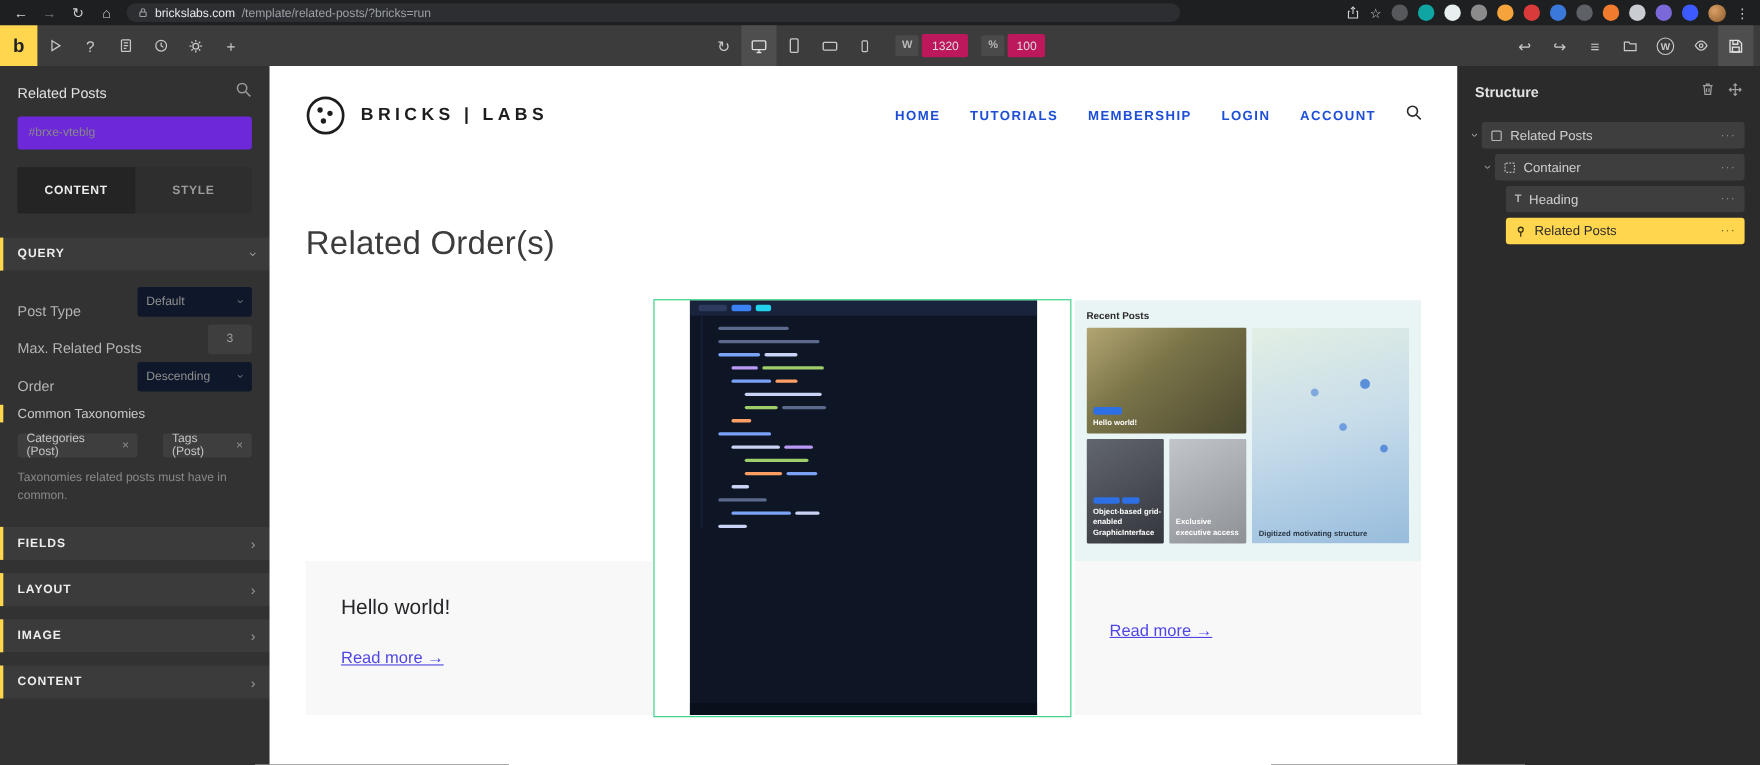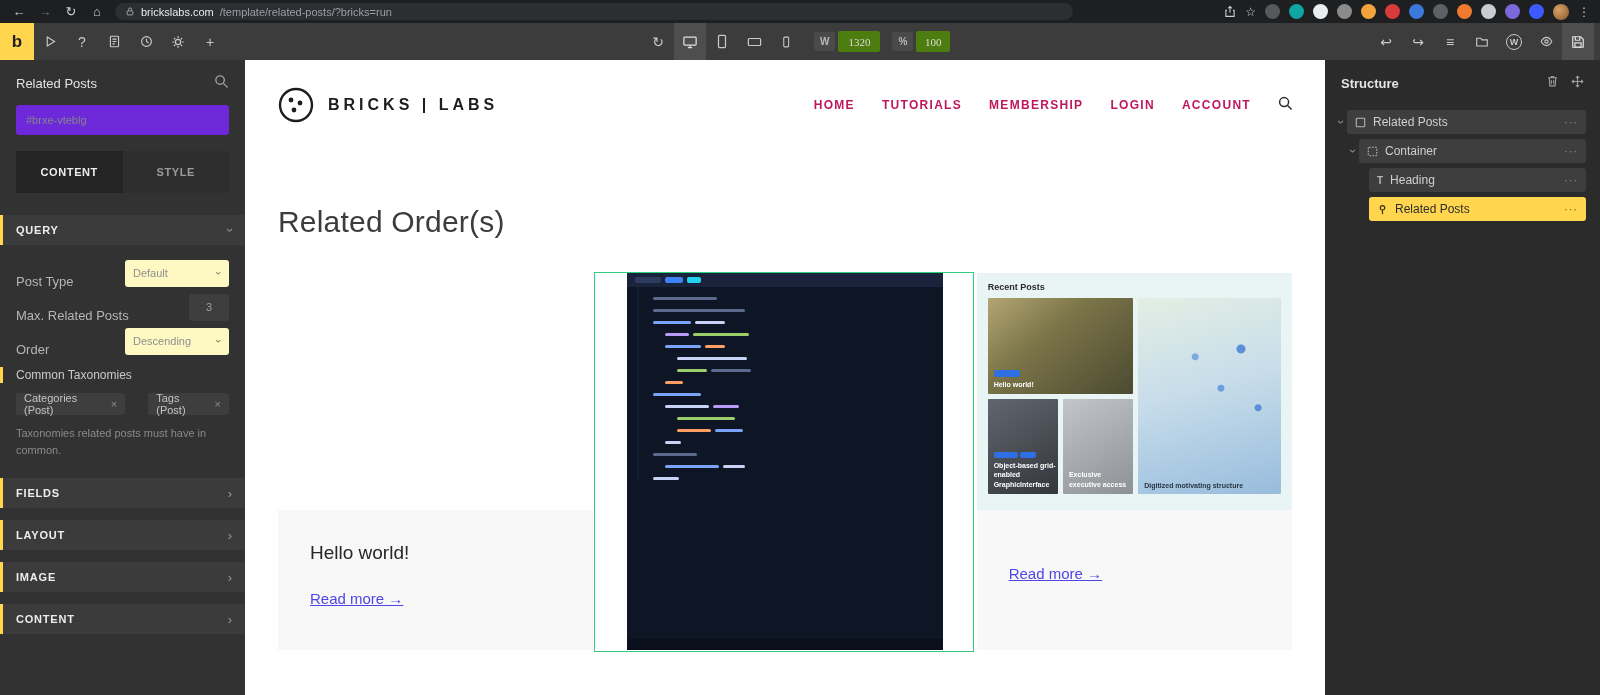--- a/index.html
+++ b/index.html
@@ -21,57 +21,57 @@
 .kebab { color:#cfcfcf; font-size:12px; }
 
 
 .builder-bar { position:absolute; top:23px; left:0; width:1600px; height:37px; background:#3c3c3c; display:flex; align-items:center; }
 .bb-logo { width:34px; height:37px; background:#ffd64e; color:#222; font-weight:bold; font-size:17px; display:flex; align-items:center; justify-content:center; }
 .bb-btn { width:32px; height:37px; display:flex; align-items:center; justify-content:center; color:#c9c9c9; font-size:14px; }
 .bb-btn svg { display:block; }
 .bb-btn.active { background:#4e4e4e; }
 .bb-center { position:absolute; left:642px; top:0; height:37px; display:flex; align-items:center; }
 .wlabel { background:#4a4a4a; color:#b9b9b9; font-size:10px; font-weight:bold; padding:4px 6px; border-radius:2px; margin-left:12px; }
-.wvalue { background:#4d7c0f; color:#dcdcdc; font-size:11px; border:none; height:21px; border-radius:2px; margin-left:3px; text-align:center; font-family:Liberation Serif, serif; }
+.wvalue { background:#be185d; color:#dcdcdc; font-size:11px; border:none; height:21px; border-radius:2px; margin-left:3px; text-align:center; font-family:Liberation Sans, sans-serif; }
 .bb-right { margin-left:auto; display:flex; align-items:center; padding-right:6px; }
 .wp-circle { width:16px; height:16px; border:1.4px solid #c9c9c9; border-radius:50%; color:#c9c9c9; font-size:9px; font-weight:bold; display:flex; align-items:center; justify-content:center; }
 
 
 .left-panel { position:absolute; top:60px; left:0; width:245px; bottom:0; background:#323232; }
 .lp-header { display:flex; align-items:center; justify-content:space-between; padding:14px 16px 0; }
 .lp-title { font-size:13px; color:#e2e2e2; }
 .lp-id { display:block; width:213px; margin:12px 16px 0; height:30px; background:#6d28d9; border:none; border-radius:3px; color:#b0b0b0; font-size:11px; padding:0 10px; font-family:"Liberation Sans", sans-serif; }
 .lp-id::placeholder { color:#878787; }
 .lp-tabs { display:flex; margin:16px 16px 0; height:42px; background:#2e2e2e; }
 .lp-tab { flex:1; display:flex; align-items:center; justify-content:center; font-size:11px; font-weight:bold; letter-spacing:.6px; color:#9b9b9b; }
 .lp-tab.active { background:#242424; color:#ededed; }
 .lp-section { margin-top:22px; height:30px; background:#3b3b3b; border-left:3px solid #ffd64e; display:flex; align-items:center; padding:0 12px 0 13px; font-size:11px; font-weight:bold; letter-spacing:.8px; color:#ededed; }
 .lp-section .chev { margin-left:auto; color:#999; font-size:13px; font-weight:normal; }
 .chev-down { display:inline-block; transform:rotate(90deg); }
 .lp-controls { padding:14px 16px 0; }
 .ctl-row { display:flex; align-items:center; justify-content:space-between; margin-bottom:6px; height:28px; }
 .ctl-label { font-size:13px; color:#b5b5b5;margin-top:16px; }
-.ctl-select { width:104px; height:27px; background:#fef9c3; border-radius:3px; display:flex; align-items:center; padding:0 8px; font-size:11px; color:#8f8f8f; }
+.ctl-select { width:104px; height:27px; background:#0f172a; border-radius:3px; display:flex; align-items:center; padding:0 8px; font-size:11px; color:#8f8f8f; }
 .ctl-select .chev { margin-left:auto; color:#777; font-size:11px; }
 .ctl-num { width:40px; height:27px; background:#3e3e3e; border:none; border-radius:3px; color:#9f9f9f; font-size:11px; text-align:center; font-family:"Liberation Sans", sans-serif; }
 .tax-row { border-left:3px solid #ffd64e; margin:12px 0 0 -16px; padding-left:13px; font-size:12px; color:#c9c9c9; height:16px; display:flex; align-items:center; }
 .chips { display:flex; gap:23px; margin-top:10px; }
 .chip { background:#3e3e3e; border-radius:3px; height:22px; display:flex; align-items:center; padding:0 8px; font-size:11px; color:#c4c4c4; gap:6px; }
 .chip .x { color:#8a8a8a; }
 .help { margin-top:10px; font-size:11px; color:#8a8a8a; line-height:1.5; width:200px; }
 .lp-sections { margin-top:20px; }
 .lp-sections .lp-section { margin-top:12px; }
 
 
 .canvas { position:absolute; top:60px; left:245px; width:1080px; bottom:0; background:#fff; overflow:hidden; }
 .site-header { height:90px; display:flex; align-items:center; padding:0 32px; }
 .logo-wrap { display:flex; align-items:center; gap:13px; }
 .logo-text { font-size:16px; font-weight:bold; letter-spacing:4px; color:#1d1d1d; }
 .site-nav { margin-left:auto; display:flex; align-items:center; gap:27px; }
-.nav-link { font-size:12px; font-weight:bold; letter-spacing:1.3px; color:#be185d; }
+.nav-link { font-size:12px; font-weight:bold; letter-spacing:1.3px; color:#1d4ed8; }
 .site-heading { margin:55px 0 0 33px; font-size:30px; color:#3c3c3c; letter-spacing:.2px; font-weight:normal; }
 .cards { position:absolute; top:213px; left:33px; right:33px; display:grid; grid-template-columns:repeat(3,1fr); gap:34px; }
 .card { background:#f8f8f8; height:377px; overflow:hidden; }
 .card-img { height:237px; background:#fff; position:relative; overflow:hidden; }
 .card-body { padding:30px 32px 0; }
 .card-title { font-size:19px; color:#26262b; line-height:1.32; font-weight:normal; }
 .read-more { display:inline-block; margin-top:25px; font-size:15px; color:#4f46e5; text-decoration:underline; }
 .sel-box { position:absolute; left:349px; top:212px; width:380px; height:380px; border:1px solid #2ecf7e; pointer-events:none; }
 
 

